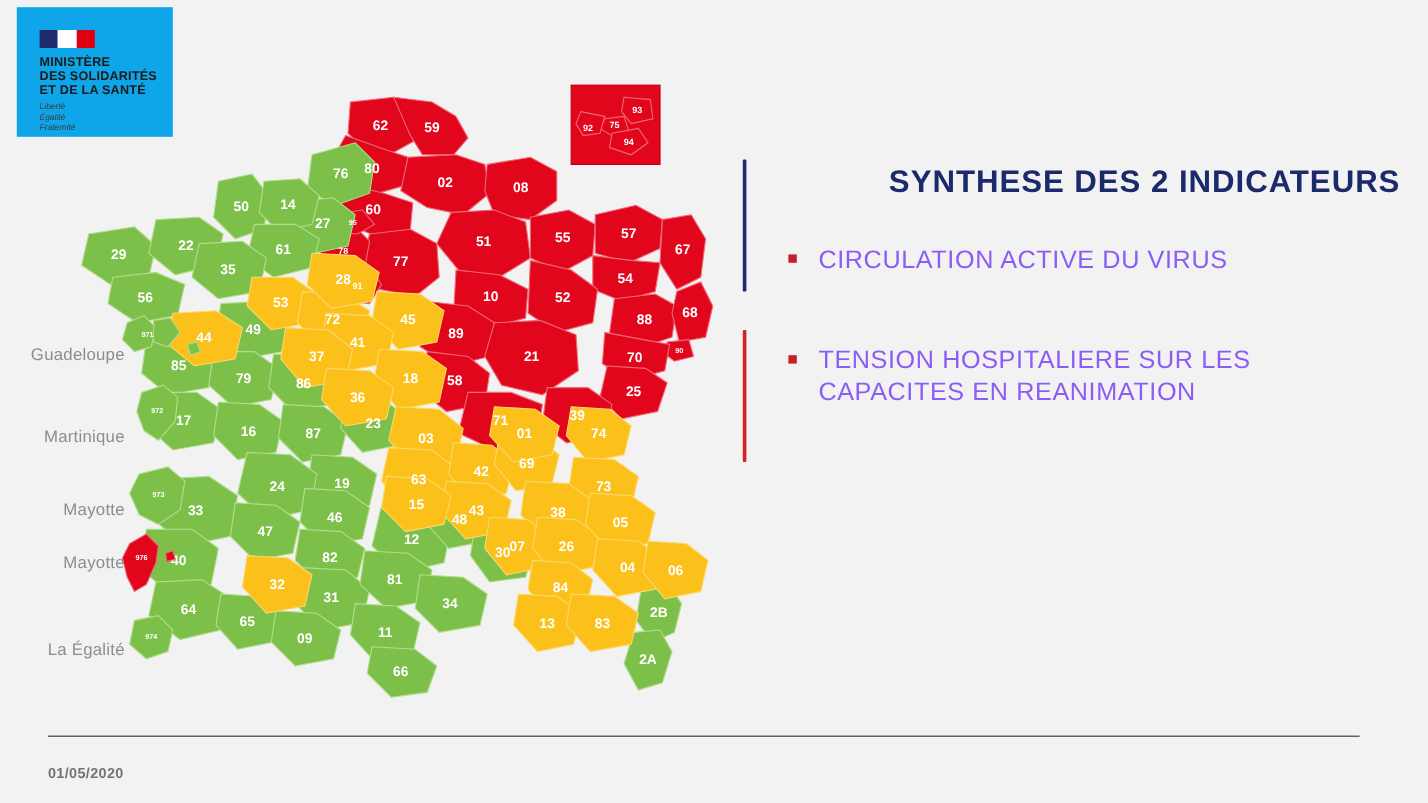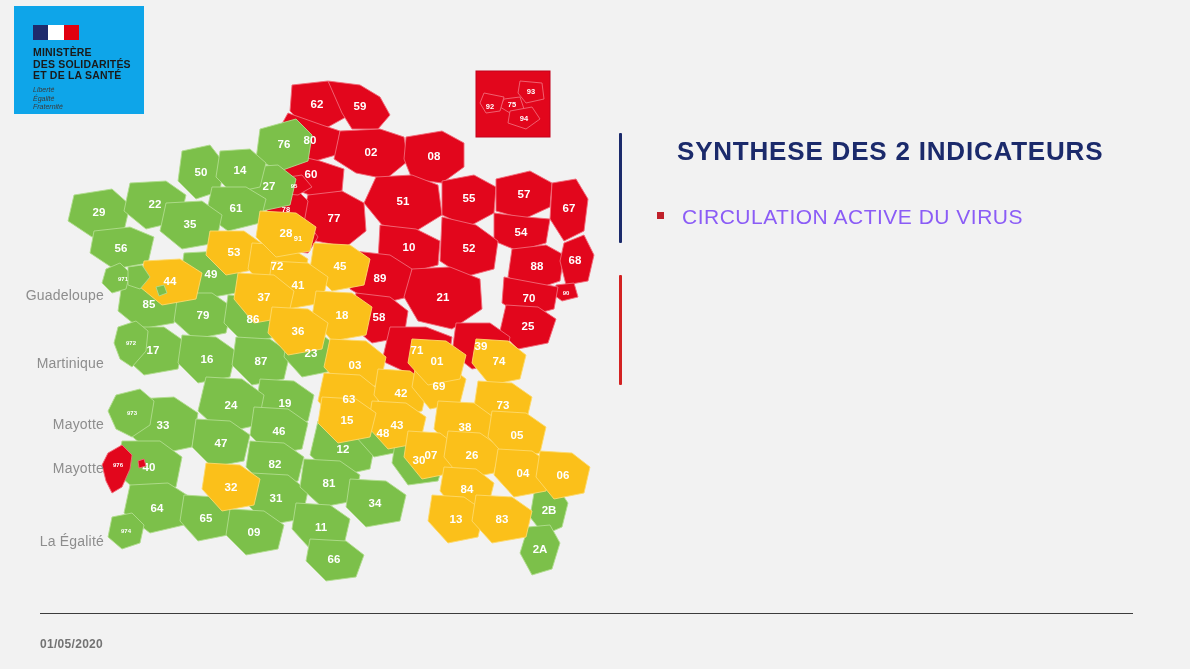--- a/index.html
+++ b/index.html
@@ -34,21 +34,21 @@
   #motto div{white-space:nowrap;}
 
   
   #panel{position:absolute;left:605px;top:120px;width:570px;height:290px;}
   .vbar{position:absolute;width:3px;border-radius:1px;}
   #vbar-title{left:14px;top:13px;height:110px;background:#1b2a6b;}
   #vbar-bullets{left:14px;top:155px;height:110px;background:#d32222;}
   #panel-title{
     position:absolute;left:72px;top:16px;width:490px;
     font-size:26px;font-weight:bold;letter-spacing:.8px;
-    color:#1b2a6b;line-height:30px;
+    color:#1b2a6b;line-height:30px;text-align:right;
   }
   .bullet-row{position:absolute;left:52px;width:510px;display:flex;}
   .bullet-sq{
     width:7px;height:7px;background:#c0212b;flex:0 0 7px;margin-top:8px;
   }
   .bullet-text{
     margin-left:18px;font-size:21px;line-height:26px;
     color:#8b5cf6;letter-spacing:.5px;
   }
   #bullet-1{top:84px;}
@@ -357,18 +357,22 @@
     <div class="vbar" id="vbar-title"></div>
     <div class="vbar" id="vbar-bullets"></div>
 
     <div id="panel-title">SYNTHESE DES 2 INDICATEURS</div>
 
     <div class="bullet-row" id="bullet-1">
       <div class="bullet-sq"></div>
       <div class="bullet-text">CIRCULATION ACTIVE DU VIRUS</div>
     </div>
 
+    <div class="bullet-row" id="bullet-2">
+      <div class="bullet-sq"></div>
+      <div class="bullet-text">TENSION HOSPITALIERE SUR LES CAPACITES EN REANIMATION</div>
+    </div>
   </div>
 
   <div id="footer-rule"></div>
   <div id="footer-date">01/05/2020</div>
 
 </div>
 
 </body></html>

